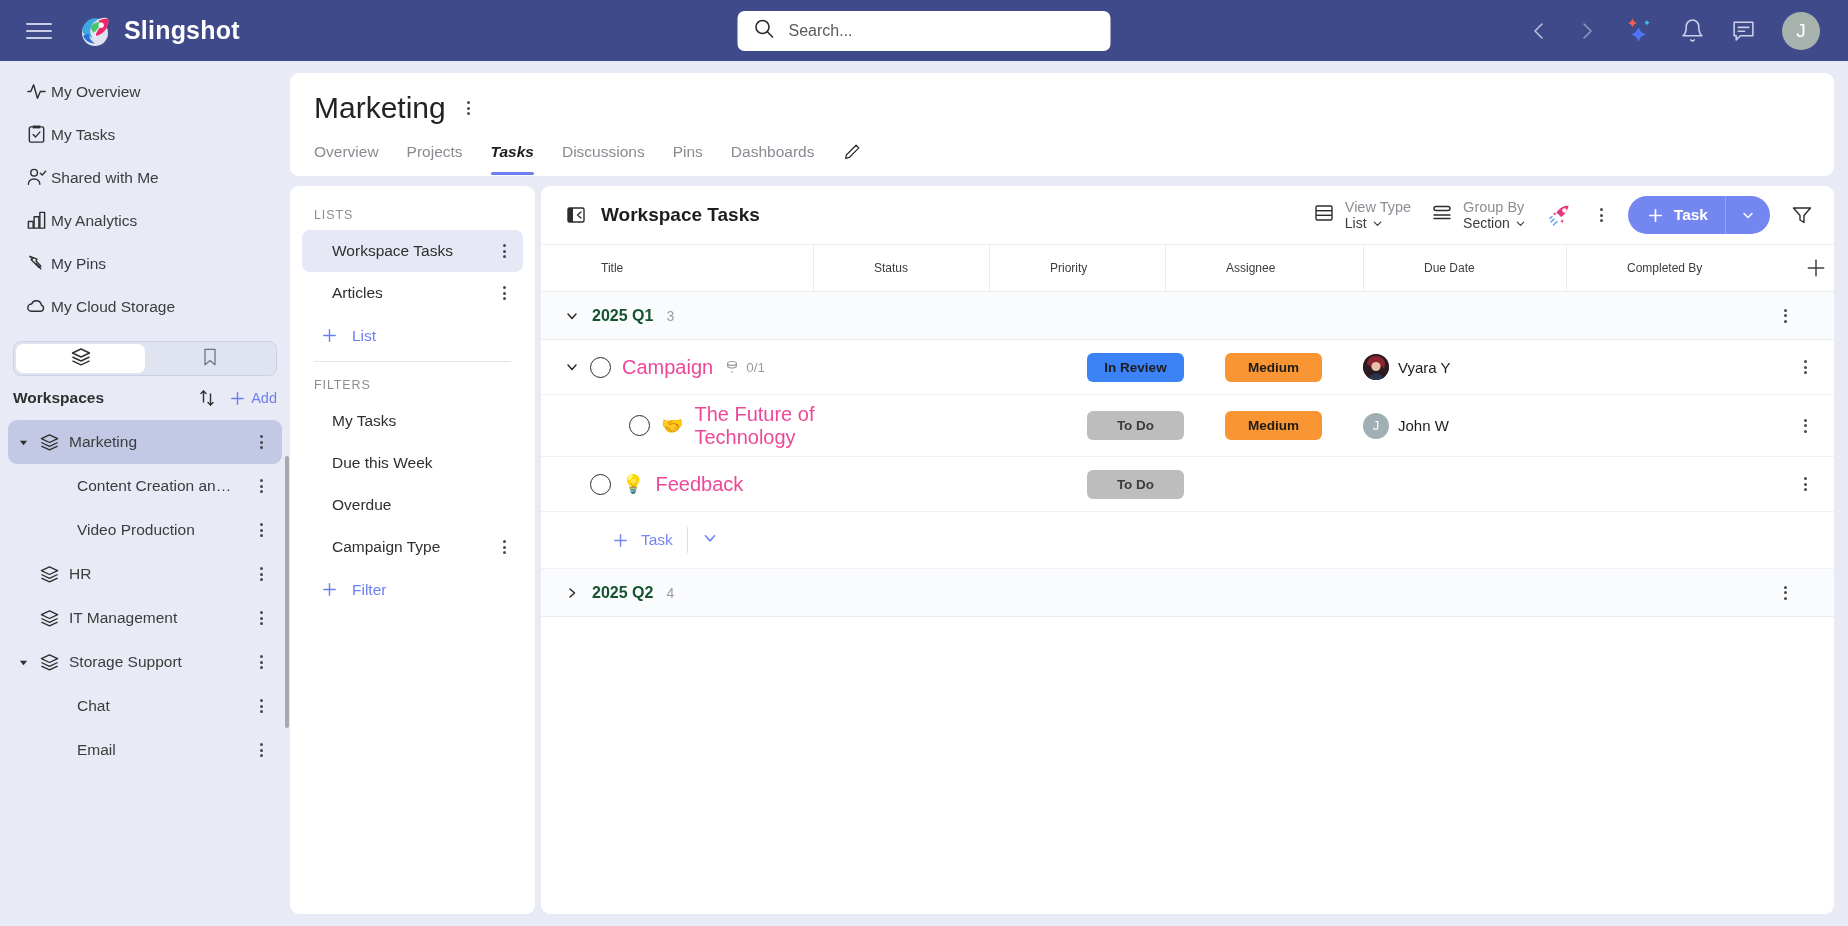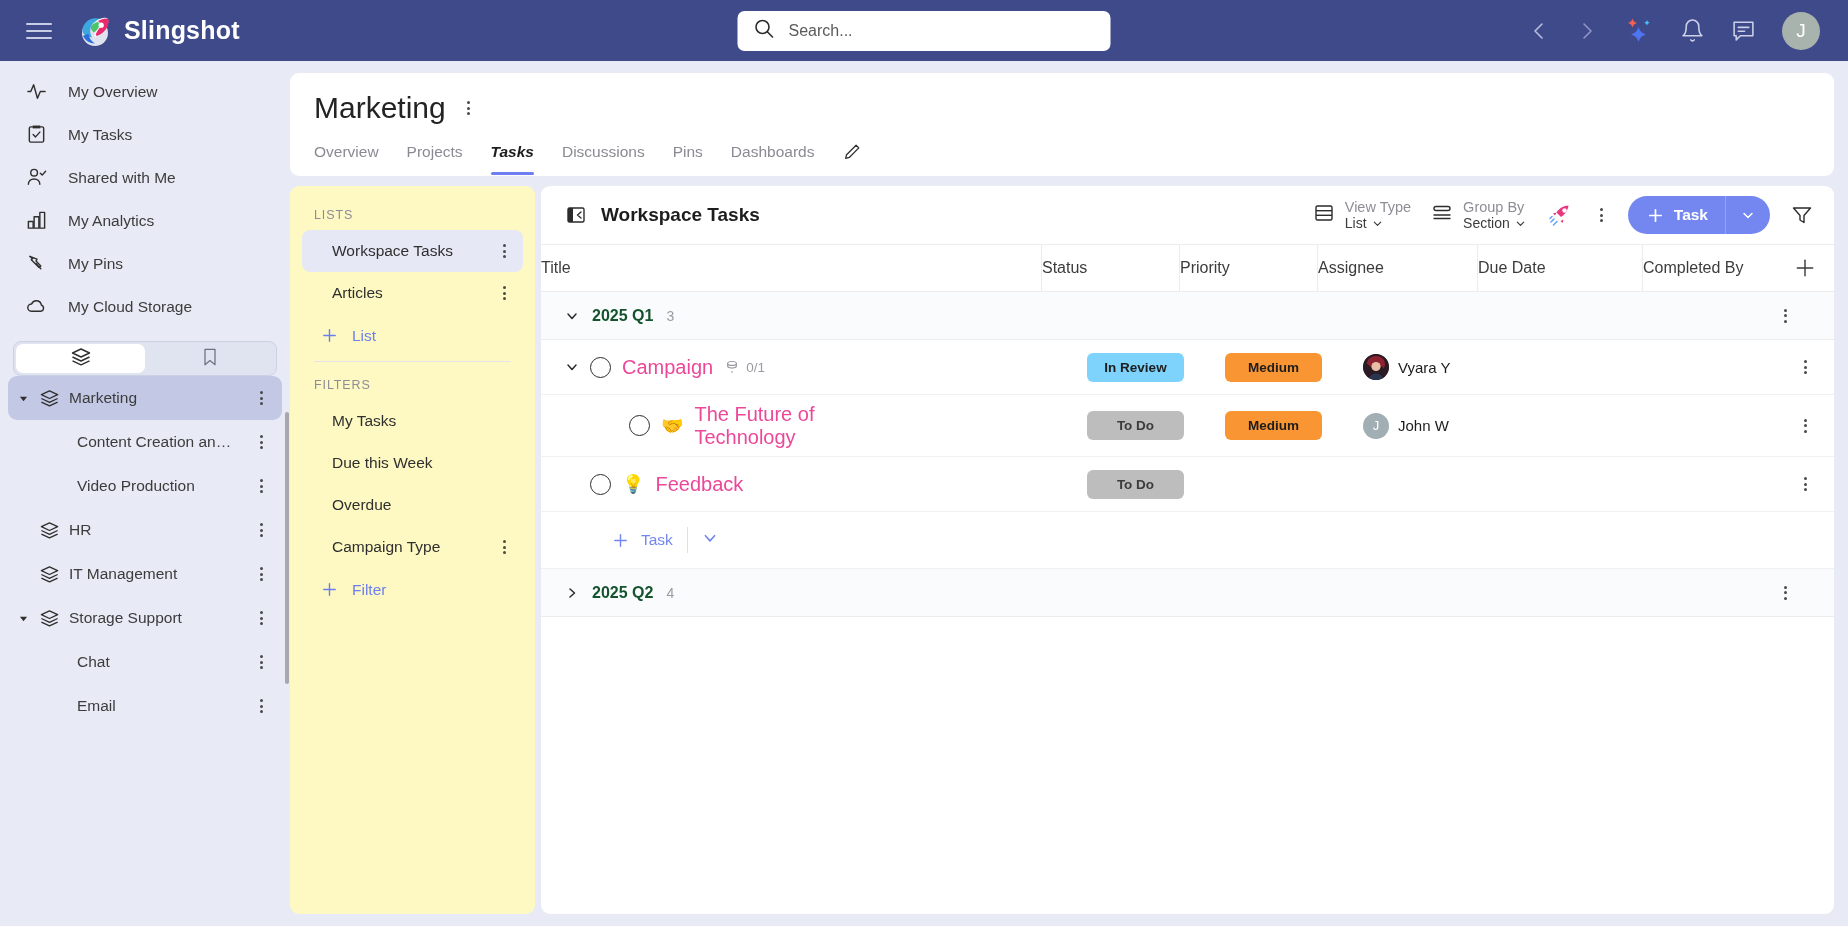--- a/index.html
+++ b/index.html
@@ -36,21 +36,21 @@
     width: 38px; height: 38px; border-radius: 50%; background: #a9b3ae;
     color: #fff; font-size: 19px; display: flex; align-items: center;
     justify-content: center; cursor: pointer;
   }
   
   .body-wrap { display: flex; height: 865px; }
   
   .sidebar { width: 290px; background: #e8ebf5; position: relative; flex-shrink: 0;
              display: flex; flex-direction: column; }
   .nav-item {
-    height: 43px; display: flex; align-items: center; gap: 21px;
+    height: 43px; display: flex; align-items: center; gap: 4px;
     padding-left: 26px; cursor: pointer; color: #3c3c3c; font-size: 15.5px;
   }
   .nav-icon { width: 21px; height: 21px; display: flex; align-items: center; justify-content: center; flex-shrink: 0; }
   .seg-wrap {
     margin: 13px 13px 0 13px; height: 35px; background: #e0e4f0;
     border: 1px solid #ccd2e4; border-radius: 8px; display: flex; padding: 2px;
   }
   .seg { flex: 1; border-radius: 7px; display: flex; align-items: center; justify-content: center; cursor: pointer; }
   .seg.active { background: #fff; }
   .ws-head {
@@ -81,21 +81,21 @@
   .tab { font-size: 15.5px; color: #8a8a93; padding-bottom: 14px; cursor: pointer; position: relative; }
   .tab.active { color: #1d1d1d; font-weight: bold; font-style: italic; }
   .tab.active::after {
     content: ""; position: absolute; left: 0; right: 0; bottom: 0;
     height: 3px; background: #6d7ff0; border-radius: 2px;
   }
   .edit-pencil { margin-bottom: 14px; cursor: pointer; display: flex; }
   .content-row { display: flex; gap: 6px; flex: 1; min-height: 0; }
   
   .lists-panel {
-    width: 245px; background: #fef9c3; border-radius: 9px; flex-shrink: 0;
+    width: 245px; background: #ffffff; border-radius: 9px; flex-shrink: 0;
     padding: 22px 0 0 0; position: relative;
   }
   .section-label { font-size: 12.5px; color: #8d8d96; letter-spacing: .9px; padding: 0 24px; margin-bottom: 8px; }
   .list-item {
     height: 42px; display: flex; align-items: center; padding: 0 12px 0 30px;
     margin: 0 12px; border-radius: 8px; cursor: pointer; font-size: 15.5px; color: #2f2f2f;
   }
   .list-item.selected { background: #e6e9f5; }
   .list-add { display: flex; align-items: center; gap: 13px; color: #6d7ff0; font-size: 15.5px;
               padding: 12px 0 12px 30px; cursor: pointer; }
@@ -112,22 +112,22 @@
   .ctrl-value { font-size: 14px; color: #3c3c3c; display: flex; align-items: center; gap: 5px; }
   .task-btn {
     height: 38px; background: #7487f0; border-radius: 19px; display: flex;
     align-items: center; color: #fff; font-size: 15.5px; font-weight: bold; cursor: pointer;
   }
   .task-btn-main { display: flex; align-items: center; gap: 9px; padding: 0 17px 0 18px; }
   .task-btn-div { width: 1px; height: 38px; background: #94a3f5; }
   .task-btn-caret { padding: 0 15px; display: flex; align-items: center; }
   
   .thead { display: flex; height: 48px; border-top: 1px solid #ececed; border-bottom: 1px solid #ececed; }
-  .th { font-size: 16px; color: #3c3c3c; display: flex; align-items: center;
-        border-right: 1px solid #ececed; flex-shrink: 0; }
+  .th { font-size: 12px; color: #3c3c3c; display: flex; align-items: center;
+        padding-left: 22px; border-right: 1px solid #ececed; flex-shrink: 0; margin-left: 38px; }
   .th.title-col { flex: 1; min-width: 0; }
   .th-add { width: 58px; display: flex; align-items: center; justify-content: center; cursor: pointer; border: 0; }
   .group-row {
     height: 48px; display: flex; align-items: center; background: #fafbfd;
     border-bottom: 1px solid #ececed; padding: 0 20px 0 24px; gap: 13px; cursor: pointer;
   }
   .group-caret { display: flex; width: 14px; }
   .group-name { font-size: 16px; font-weight: bold; color: #14532d; }
   .group-count { font-size: 14px; color: #9b9ba3; }
   .task-row { display: flex; height: 55px; border-bottom: 1px solid #f1f1f3; align-items: center; }
@@ -295,20 +295,38 @@
       </div>
       <div class="seg">
         <span>
           <svg width="20" height="20" viewBox="0 0 22 22" fill="none" stroke="#6d7385" stroke-width="1.4" stroke-linejoin="round">
             <path d="M5.5 2.5h11v17l-5.5-4.6-5.5 4.6z"></path>
           </svg>
         </span>
       </div>
     </div>
 
+    <div class="ws-head">
+      <span class="ws-title">Workspaces</span>
+      <span class="ws-sort">
+        <svg width="22" height="22" viewBox="0 0 22 22" fill="none" stroke="#2f2f2f" stroke-width="1.4" stroke-linecap="round" stroke-linejoin="round">
+          <line x1="7.5" y1="4" x2="7.5" y2="15"></line>
+            <polyline points="5,6.5 7.5,4 10,6.5"></polyline>
+          <line x1="14.5" y1="18" x2="14.5" y2="7"></line>
+            <polyline points="12,15.5 14.5,18 17,15.5"></polyline>
+        </svg>
+      </span>
+      <span class="ws-add">
+        <svg width="19" height="19" viewBox="0 0 20 20" stroke="#6d7ff0" stroke-width="1.5" stroke-linecap="round">
+            <line x1="10" y1="4" x2="10" y2="16"></line>
+            <line x1="4" y1="10" x2="16" y2="10"></line>
+          </svg>
+        <span>Add</span>
+      </span>
+    </div>
 
     <div class="ws-list">
       <div class="sb-scroll"></div>
 
       <div class="ws-item selected">
         <span class="caret">
           <svg width="9" height="9" viewBox="0 0 10 10">
               <polygon points="1,3 9,3 5,8" fill="#2f2f2f"></polygon>
             </svg>
         </span>
@@ -636,21 +654,21 @@
             <span class="subtask">
               <svg width="16" height="16" viewBox="0 0 18 18" fill="none" stroke="#9b9ba3" stroke-width="1.3" stroke-linejoin="round">
                 <ellipse cx="9" cy="5" rx="5" ry="2.2"></ellipse>
                   <path d="M4 5v3c0 1.2 2.2 2.2 5 2.2s5-1 5-2.2V5"></path>
                   <path d="M9 13.5v2"></path>
               </svg>
               <span>0/1</span>
             </span>
           </div>
           <div class="cell" style="width:138px">
-            <span class="badge" style="background:#7dd3fc">In Review</span>
+            <span class="badge" style="background:#3b82f6">In Review</span>
           </div>
           <div class="cell" style="width:138px">
             <span class="badge" style="background:#f99633">Medium</span>
           </div>
           <div class="cell" style="width:160px">
             <span class="av-img">
               <svg width="26" height="26" viewBox="0 0 26 26">
                 <circle cx="13" cy="13" r="13" fill="#2b1a22"></circle>
                 <path d="M4 10c0-5 4-8 9-8s9 3 9 8c0 2-1 3-1 5l-2-3-3 2-3-3-4 3-2-2z" fill="#8d2230"></path>
                 <circle cx="13" cy="12.5" r="4.6" fill="#e8c0a8"></circle>

